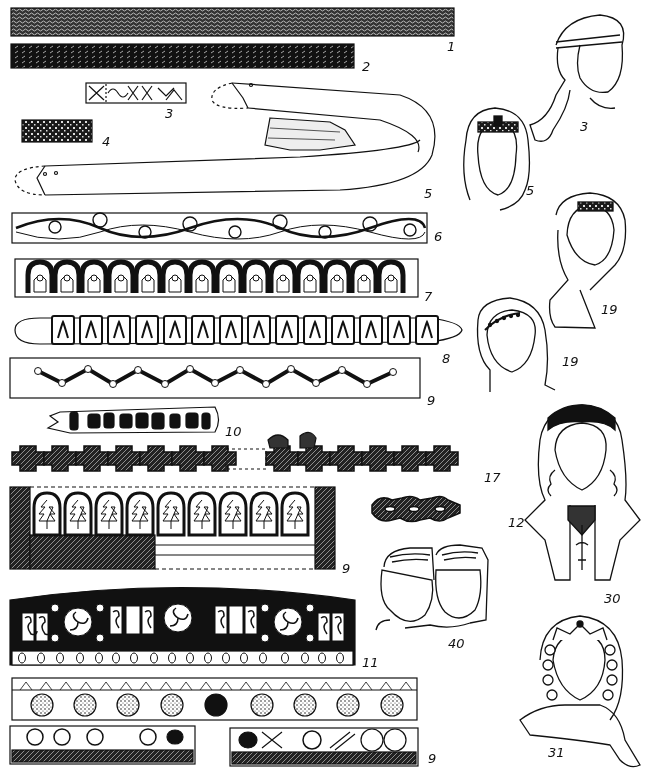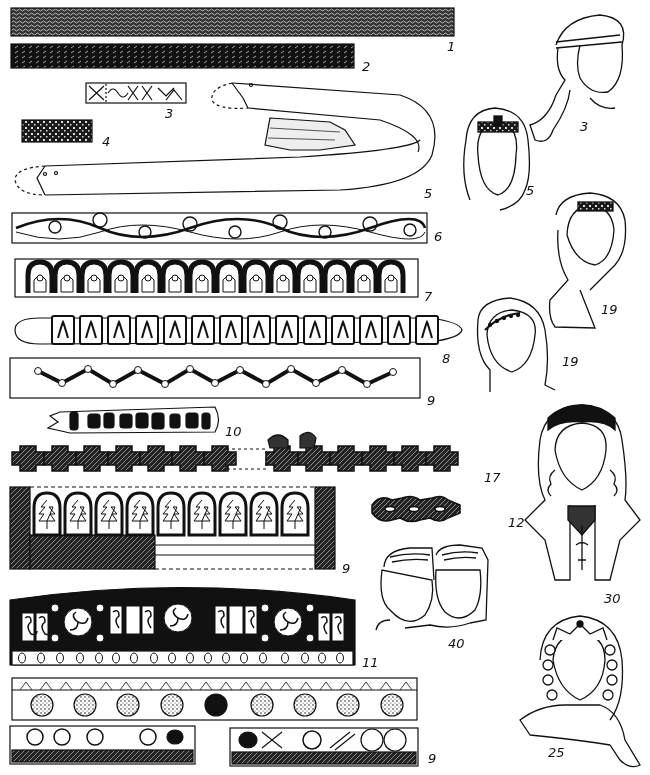--- a/index.html
+++ b/index.html
@@ -396,13 +396,13 @@
 <span class="lbl" style="left:508px;top:516px">12</span>
 <span class="lbl" style="left:342px;top:562px">9</span>
 <span class="lbl" style="left:362px;top:656px">11</span>
 <span class="lbl" style="left:428px;top:752px">9</span>
 <span class="lbl" style="left:580px;top:120px">3</span>
 <span class="lbl" style="left:526px;top:184px">5</span>
 <span class="lbl" style="left:601px;top:303px">19</span>
 <span class="lbl" style="left:562px;top:355px">19</span>
 <span class="lbl" style="left:604px;top:592px">30</span>
 <span class="lbl" style="left:448px;top:637px">40</span>
-<span class="lbl" style="left:548px;top:746px">25</span>
+<span class="lbl" style="left:548px;top:746px">31</span>
 
 </body></html>

